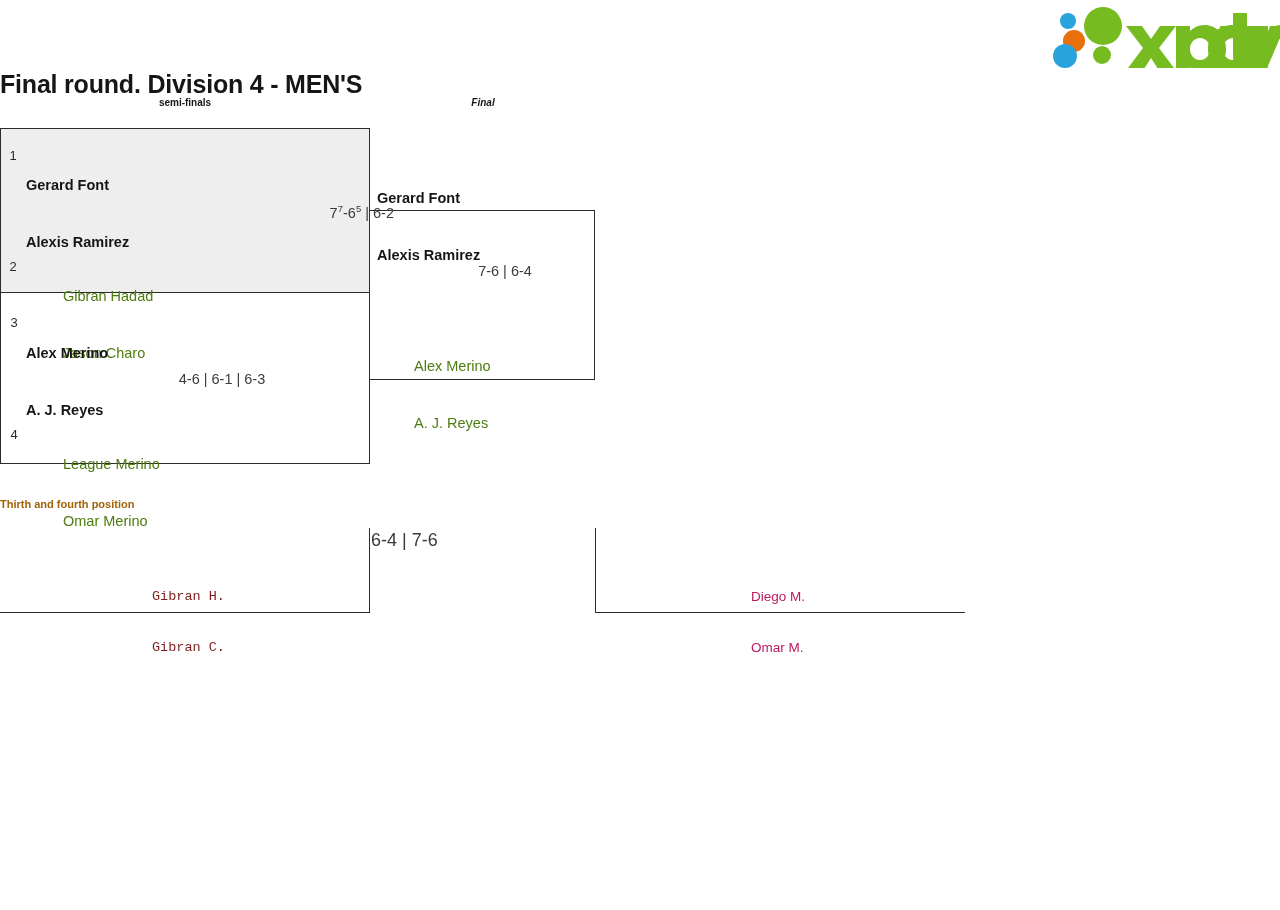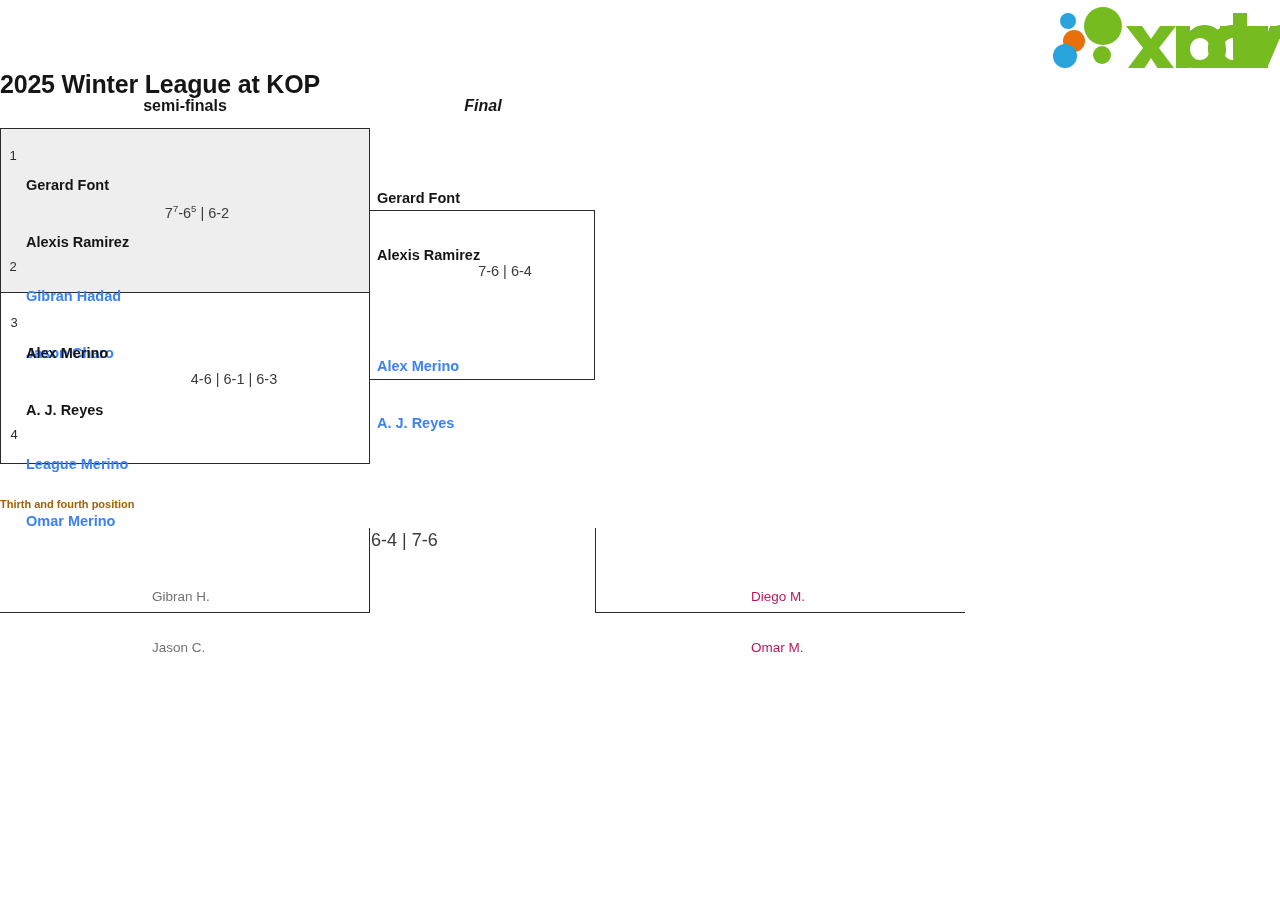--- a/index.html
+++ b/index.html
@@ -37,21 +37,21 @@
     left: 1050px;
     top: 4px;
     width: 230px;
     height: 64px;
   }
   #brand-logo svg { display: block; }
 
   
   .round-header {
     position: absolute;
-    font-size: 16px;
+    font-size: 10px;
     font-weight: 700;
     color: #161616;
     text-align: center;
   }
   #round-header-semifinals { left: 85px; top: 97px; width: 200px; }
   #round-header-final      { left: 383px; top: 97px; width: 200px; font-style: italic; }
 
   
   .match-box {
     position: absolute;
@@ -86,43 +86,43 @@
 
   
   .team {
     position: absolute;
     font-size: 14.5px;
     line-height: 19px;
     white-space: pre;
   }
   .team .line { display: block; }
   .team.winner { font-weight: 700; color: #151515; }
-  .team.loser  { font-weight: 700; color: #3b82f6; }
+  .team.loser  { font-weight: 400; color: #4d7c0f; margin-left: 37px; }
 
   #team-sf1-top    { left: 26px; top: 138px; }
   #team-sf1-bottom { left: 26px; top: 249px; }
   #team-sf2-top    { left: 26px; top: 306px; }
   #team-sf2-bottom { left: 26px; top: 417px; }
   #team-final-top    { left: 377px; top: 151px; }
   #team-final-bottom { left: 377px; top: 319px; }
 
   
   .score {
     position: absolute;
     font-size: 14.5px;
     color: #3a3a3a;
     white-space: pre;
   }
   .score sup {
     font-size: 9.5px;
     vertical-align: super;
     line-height: 0;
   }
-  #score-sf1   { left: 0px;   top: 205px; width: 394px; text-align: center; }
-  #score-sf2   { left: 0px;   top: 371px; width: 444px; text-align: center; padding-left: 12px; }
+  #score-sf1   { left: 0px;   top: 205px; width: 394px; text-align: right; }
+  #score-sf2   { left: 0px;   top: 371px; width: 444px; text-align: center; }
   #score-final { left: 369px; top: 263px; width: 272px; text-align: center; }
 
   
   #third-place-heading {
     position: absolute;
     left: 0px; top: 498px;
     font-size: 11px;
     font-weight: 700;
     color: #a16207;
   }
@@ -139,22 +139,23 @@
     box-sizing: border-box;
     left: 595px; top: 528px; width: 370px; height: 85px;
     border-left: 1px solid #2b2b2b;
     border-bottom: 1px solid #2b2b2b;
     background: #ffffff;
   }
   #team-third-left {
     position: absolute;
     left: 152px; top: 554px;
     font-size: 13.5px; line-height: 17px;
-    color: #737373;
-    white-space: pre;
+    color: #7f1d1d;
+    white-space: pre;
+    font-family: Liberation Mono, monospace;
   }
   #team-third-right {
     position: absolute;
     left: 751px; top: 554px;
     font-size: 13.5px; line-height: 17px;
     color: #be185d;
     white-space: pre;
   }
   #team-third-left .line, #team-third-right .line { display: block; }
   #score-third {
@@ -162,21 +163,20 @@
     left: 371px; top: 530px;
     font-size: 18px;
     color: #3a3a3a;
     white-space: pre;
   }
 </style>
 </head>
 <body>
 
 <div id="tournament-title">
-  <span class="line" id="title-line-1">2025 Winter League at KOP</span>
   <span class="line" id="title-line-2">Final round. Division 4 - MEN'S</span>
 </div>
 
 <div id="brand-logo">
   <svg width="230" height="64" viewBox="0 0 230 64" xmlns="http://www.w3.org/2000/svg" aria-label="xporty">
     <g>
       <circle cx="18" cy="17" r="8" fill="#29a3dc"></circle>
       <circle cx="24" cy="37" r="11" fill="#e8700a"></circle>
       <circle cx="15" cy="52" r="12" fill="#29a3dc"></circle>
       <circle cx="53" cy="22" r="19" fill="#76bc21"></circle>
@@ -240,21 +240,21 @@
 </div>
 
 <div class="score" id="score-final">7-6 | 6-4</div>
 
 <div id="third-place-heading">Thirth and fourth position</div>
 <div id="third-place-box-left"></div>
 <div id="third-place-box-right"></div>
 
 <div id="team-third-left">
   <span class="line">Gibran H.</span>
-  <span class="line">Jason C.</span>
+  <span class="line">Gibran C.</span>
 </div>
 
 <div id="team-third-right">
   <span class="line">Diego M.</span>
   <span class="line">Omar M.</span>
 </div>
 
 <div id="score-third">6-4 | 7-6</div>
 
 </body></html>

